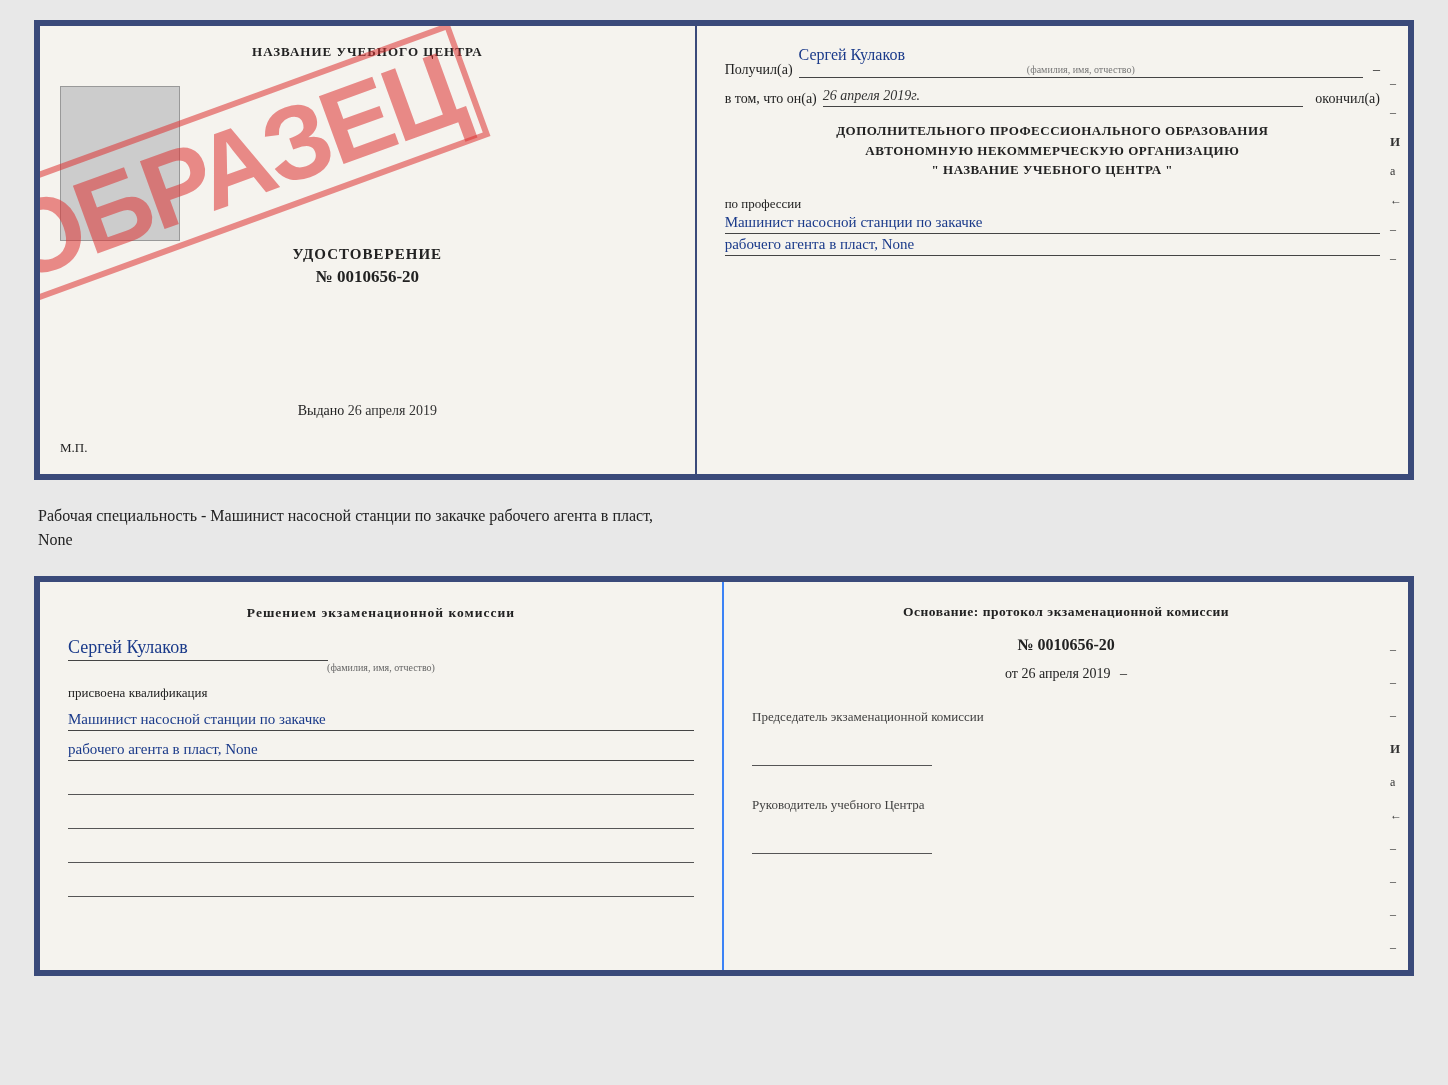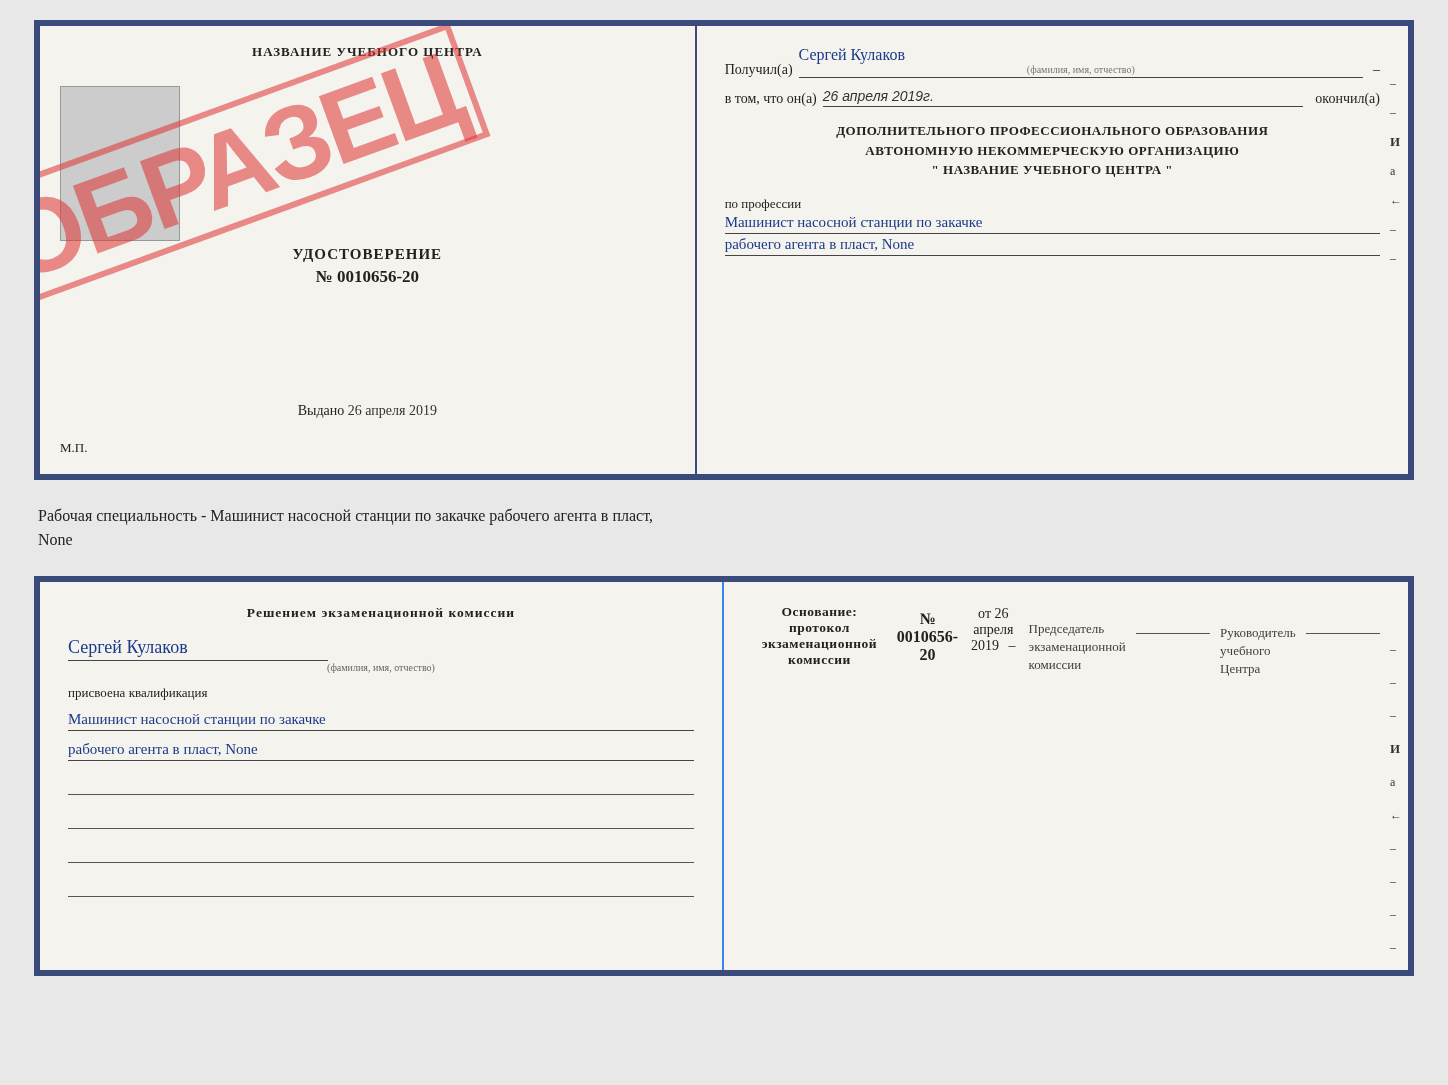--- a/index.html
+++ b/index.html
@@ -236,21 +236,21 @@
       display: flex;
       flex-direction: column;
       gap: 8px;
       position: relative;
     }
 
     .bottom-right {
       width: 50%;
       padding: 22px 28px 14px 28px;
       display: flex;
-      flex-direction: row;
+      flex-direction: column;
       gap: 10px;
       position: relative;
     }
 
     .bottom-heading {
       font-size: 13.5px;
       font-weight: bold;
       letter-spacing: 1px;
       text-align: center;
       color: #222;
@@ -391,21 +391,21 @@
       <span class="cert-right-label">Получил(a)</span>
       <span class="cert-right-value">
         <span>Сергей Кулаков</span>
         <small class="cert-right-value-small">(фамилия, имя, отчество)</small>
       </span>
       <span class="cert-right-dash">–</span>
     </div>
 
     <div class="cert-right-line">
       <span class="cert-right-label">в том, что он(а)</span>
-      <span class="cert-right-value" style="font-style:italic; font-family:Liberation Sans, sans-serif; color:#333; font-size:14px;">26 апреля 2019г.</span>
+      <span class="cert-right-value" style="font-style:italic; font-family:Liberation Serif, serif; color:#333; font-size:14px;">26 апреля 2019г.</span>
       <span class="cert-right-label" style="margin-left:6px;">окончил(а)</span>
     </div>
 
     <div class="cert-block-label">
       <div>ДОПОЛНИТЕЛЬНОГО ПРОФЕССИОНАЛЬНОГО ОБРАЗОВАНИЯ</div>
       <div>АВТОНОМНУЮ НЕКОММЕРЧЕСКУЮ ОРГАНИЗАЦИЮ</div>
       <div>"  НАЗВАНИЕ УЧЕБНОГО ЦЕНТРА  "</div>
     </div>
 
     <div style="display:flex; align-items:flex-start; gap:4px; margin-top:2px;">

